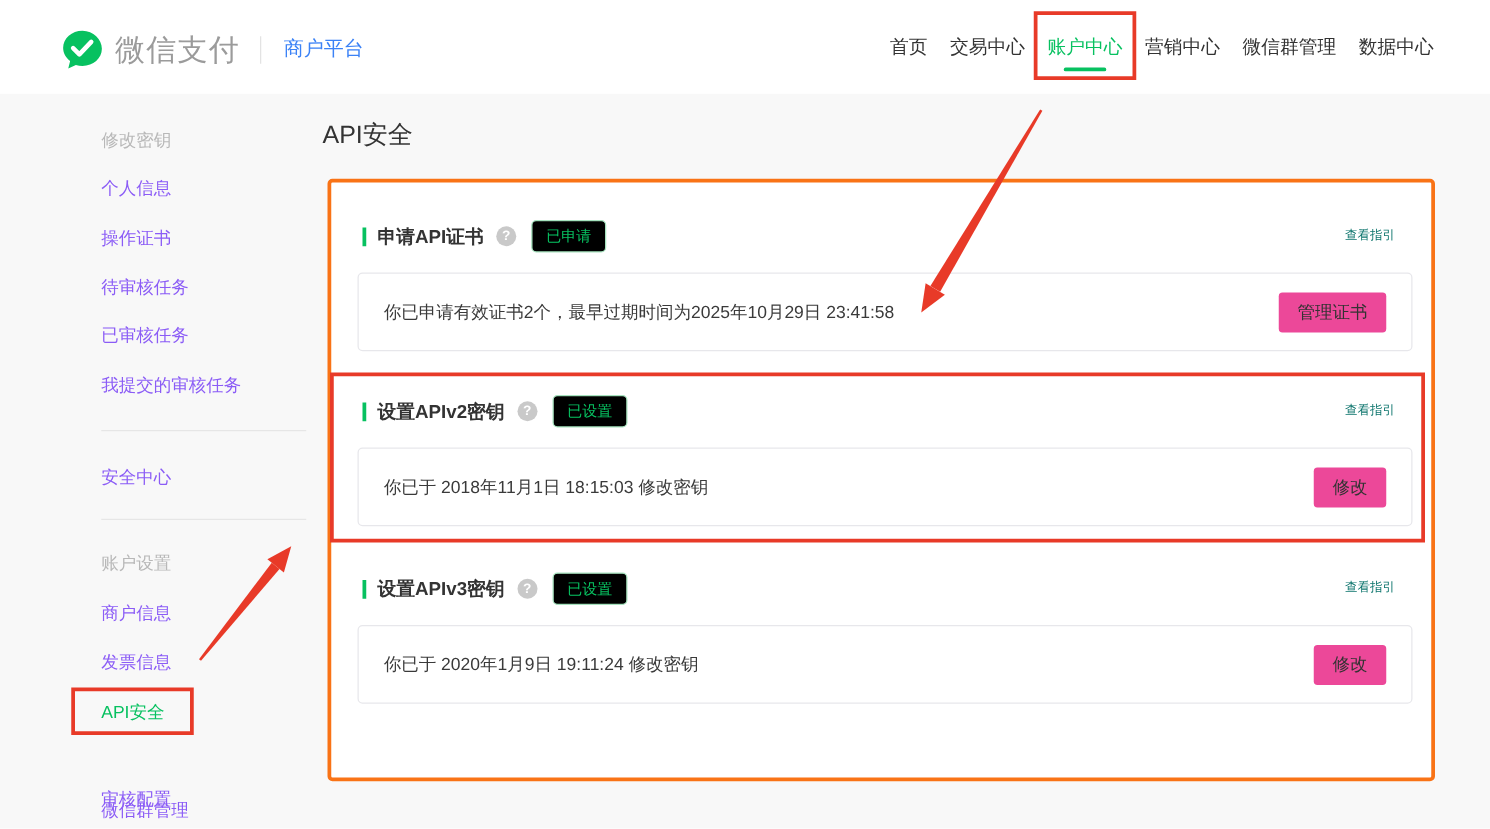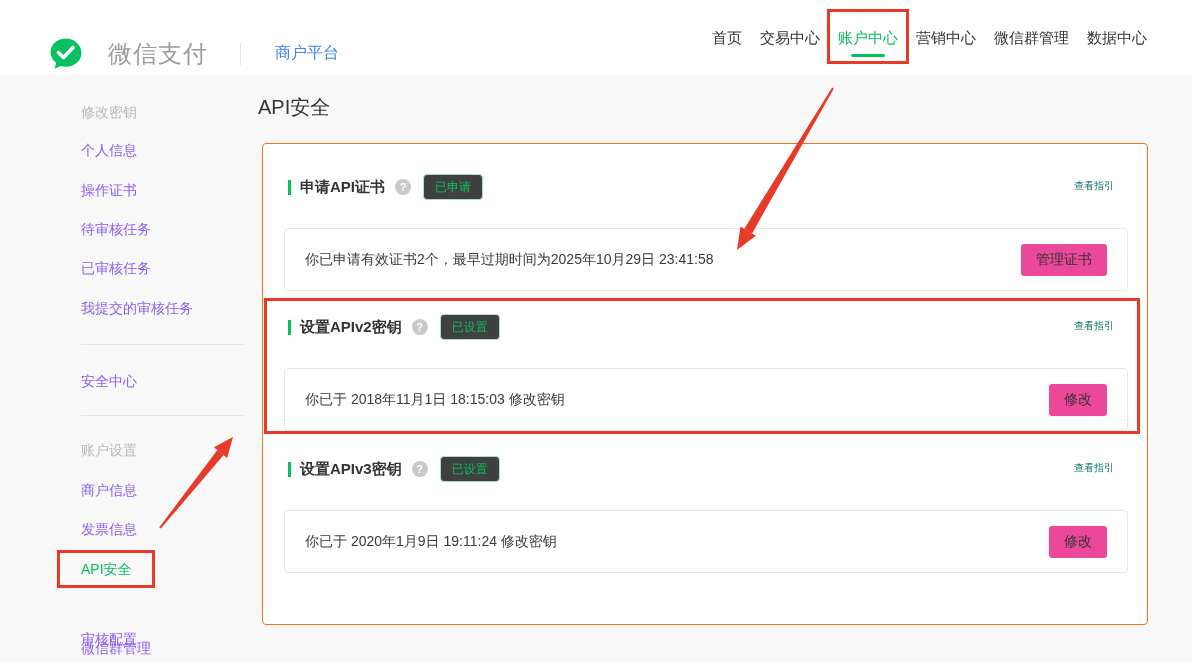--- a/index.html
+++ b/index.html
@@ -2,21 +2,21 @@
 <html><head>
 <meta charset="utf-8">
 <style>
   * { margin:0; padding:0; box-sizing:border-box; }
   html,body { background:#fff; }
   body { font-family:"Liberation Sans","DejaVu Sans",sans-serif; }
   .app { position:relative; width:1192px; height:663px; background:#f8f8f8; overflow:hidden; }
 
   
   .header { position:absolute; top:0; left:0; width:1192px; height:75px; background:#fff; z-index:2; }
-  .brand { position:absolute; left:48px; top:16px; height:75px; display:flex; align-items:center;gap:16px; }
+  .brand { position:absolute; left:48px; top:2px; height:75px; display:flex; align-items:center; }
   .logo-icon { width:36px; height:36px; margin-right:8px; }
   .logo-text { font-size:24px; color:#9b9b9b; letter-spacing:1px; }
   .brand-divider { width:1px; height:22px; background:#e3e3e3; margin:0 18px 0 16px; }
   .portal-label { font-size:16px; color:#3b82f6; }
 
   .nav { position:absolute; right:45px; top:0; height:75px; display:flex; align-items:center; gap:18px; }
   .nav-item { font-size:15px; color:#333; cursor:pointer; position:relative; line-height:20px; white-space:nowrap; }
   .nav-item.active { color:#07c160; }
   .nav-item.active .underline { position:absolute; left:50%; transform:translateX(-50%); bottom:-9px; width:34px; height:3px; background:#07c160; border-radius:2px; }
   .nav-item.active .red-frame { position:absolute; left:-11px; right:-11px; top:-19px; bottom:-16px; border:3px solid #e83a28; }
@@ -24,30 +24,30 @@
   
   .sidebar { position:absolute; left:0; top:75px; width:250px; bottom:0; }
   .side-item { position:absolute; left:81px; font-size:14px; color:#8b5cf6; cursor:pointer; white-space:nowrap; line-height:17px; }
   .side-item.muted { color:#b8b8b8; cursor:default; }
   .side-item.active { color:#07c160; }
   .side-divider { position:absolute; left:81px; width:164px; height:1px; background:#e6e6e6; }
   .side-red-box { position:absolute; left:57px; top:475px; width:98px; height:38px; border:3px solid #e83a28; }
 
   
   .page-title { position:absolute; left:258px; top:94px; font-size:20px; color:#333; }
-  .card { position:absolute; left:262px; top:143px; width:886px; height:482px; background:#fff; border:1px solid #f97316; border-radius:4px; }
+  .card { position:absolute; left:262px; top:143px; width:886px; height:482px; background:#fff; border:3px solid #f97316; border-radius:4px; }
 
   .section { position:absolute; left:21px; width:844px; }
   .sec-head { display:flex; align-items:center; height:26px; margin-left:4px; }
   .green-bar { width:3px; height:15px; background:#07c160; margin-right:9px; }
   .sec-title { font-size:15px; color:#333; font-weight:bold; }
   .help-icon { width:16px; height:16px; border-radius:50%; background:#c9c9c9; color:#fff; font-size:11px; font-weight:bold; display:flex; align-items:center; justify-content:center; margin-left:10px; cursor:pointer; }
-  .badge { margin-left:12px; height:26px; padding:0 11px; display:flex; align-items:center; border:1px solid #a5e2bd; border-radius:4px; color:#07c160; font-size:12px; background:#404040; }
+  .badge { margin-left:12px; height:26px; padding:0 11px; display:flex; align-items:center; border:1px solid #a5e2bd; border-radius:4px; color:#07c160; font-size:12px; background:#000000; }
   .guide-link { position:absolute; right:14px; top:5px; font-size:10px; color:#0f766e; cursor:pointer; }
-  .sec-body { margin-top:28px; height:63px; border:1px solid #e7e7eb; border-radius:4px; display:flex; align-items:center; padding:12px 20px; }
+  .sec-body { margin-top:16px; height:63px; border:1px solid #e7e7eb; border-radius:4px; display:flex; align-items:center; padding:12px 20px; }
   .sec-text { font-size:14px; color:#3a3a3a; }
   .btn { margin-left:auto; height:32px; padding:0 15px; background:#ec4899; border:none; border-radius:3px; font-size:14px; color:#333; cursor:pointer; font-family:inherit; white-space:nowrap; }
 
   .card-red-box { position:absolute; left:264px; top:298px; width:876px; height:136px; border:3px solid #e83a28; z-index:3; pointer-events:none; }
 
   .annot-svg { position:absolute; left:0; top:0; width:1192px; height:663px; z-index:4; pointer-events:none; }
 </style>
 </head>
 <body>
 

